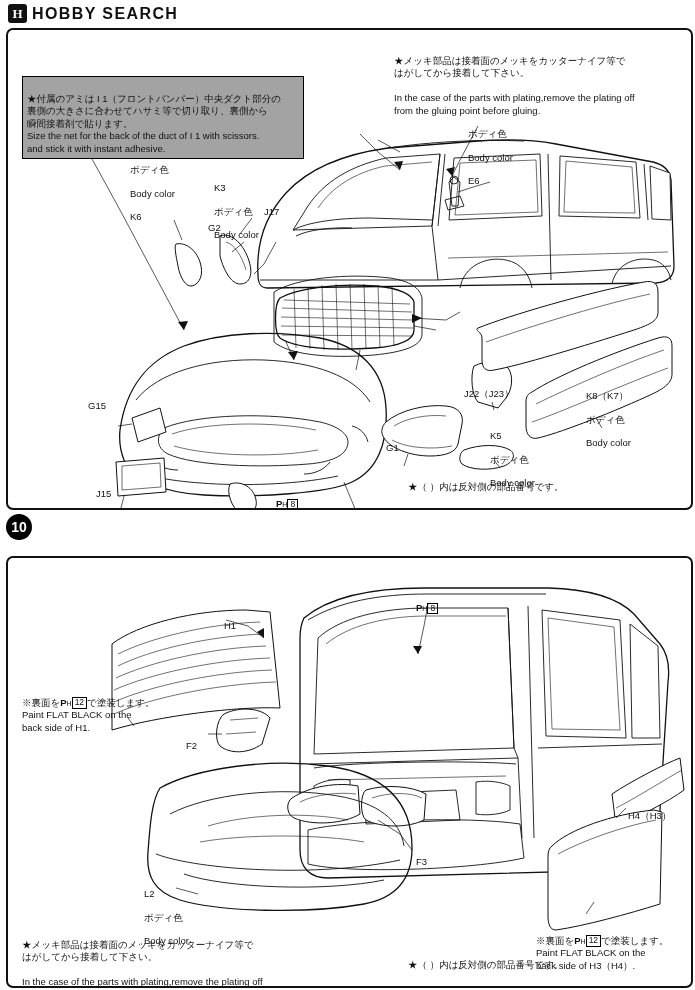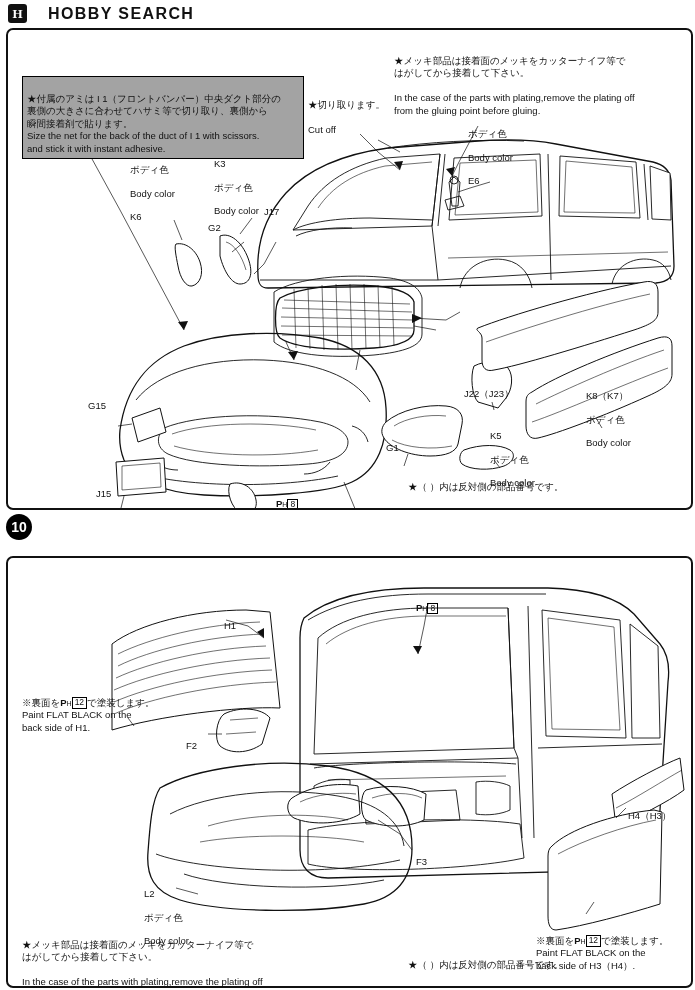--- a/index.html
+++ b/index.html
@@ -36,21 +36,20 @@
     display: flex;
     align-items: center;
     justify-content: center;
     font-family: "Liberation Serif", serif;
   }
   .logo-text {
     font-size: 16px;
     font-weight: bold;
     letter-spacing: 1.4px;
     color: #111;
-    margin-left: 16px;
   }
 
   
   .panel {
     position: absolute;
     border: 2px solid #111;
     border-radius: 7px;
     background: #fff;
     overflow: hidden;
   }
@@ -291,37 +290,33 @@
 and stick it with instant adhesive.</span>
   </div>
 
   <div class="note" style="left:386px; top:12px; width:290px;">
     <span class="jp">★メッキ部品は接着面のメッキをカッターナイフ等で
 はがしてから接着して下さい。</span>
     <span class="en">In the case of the parts with plating,remove the plating off
 from the gluing point before gluing.</span>
   </div>
 
-  <div class="note" style="left:300px; top:56px;">
-    <span class="jp">★切り取ります。</span>
-    <span class="en">Cut off</span>
-  </div>
 
   <div class="note" style="left:400px; top:438px; width:270px;">
     <span class="jp">★（ ）内は反対側の部品番号です。</span>
     <span class="en">The No. in（ ）is the part No. for the opposite side.</span>
   </div>
 
   <div class="label" style="left:122px; top:122px;">
     <span>ボディ色</span><br>
     <span>Body color</span><br>
     <span>K6</span>
   </div>
 
-  <div class="label" style="left:206px; top:116px;">
+  <div class="label" style="left:206px; top:140px;">
     <span>K3</span><br>
     <span>ボディ色</span><br>
     <span>Body color</span>
   </div>
 
   <div class="label" style="left:200px; top:180px;">
     <span>G2</span>
   </div>
 
   <div class="label" style="left:256px; top:164px;">

